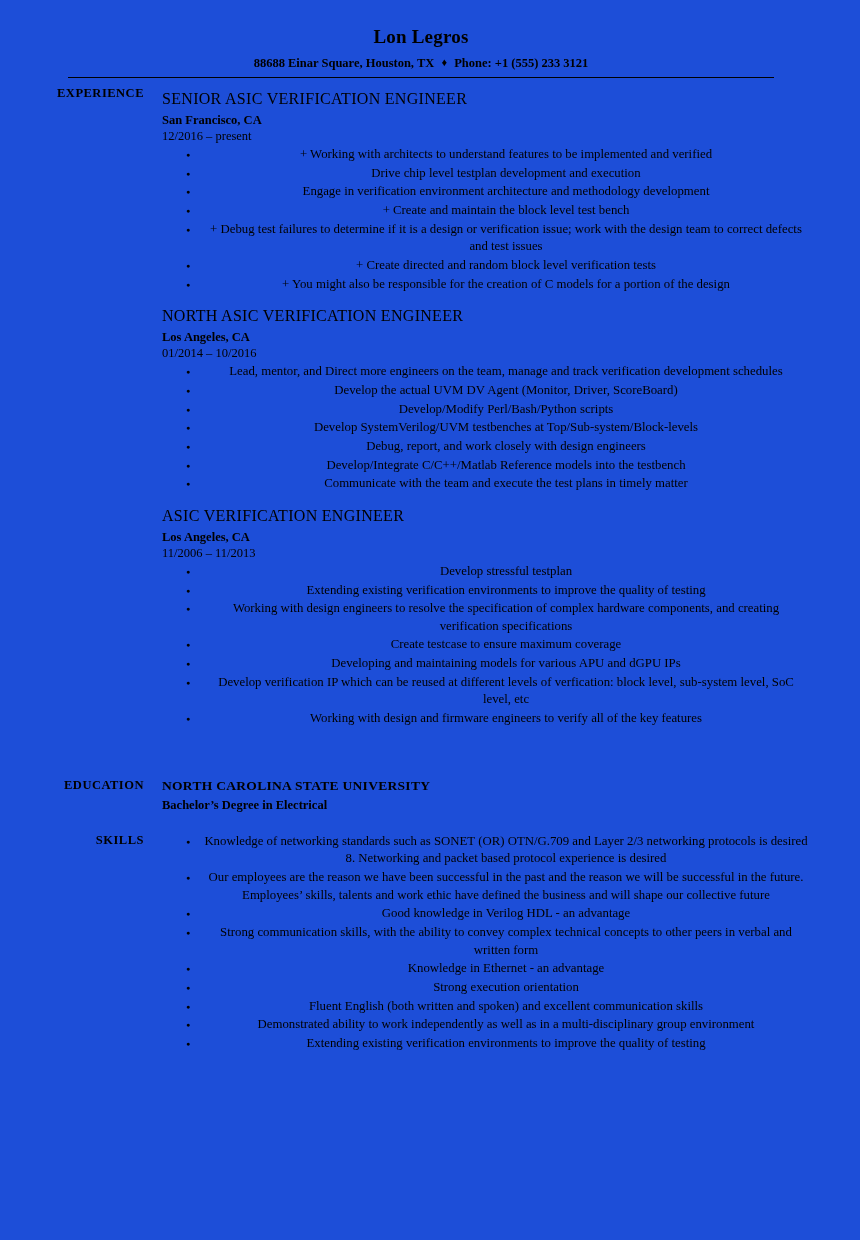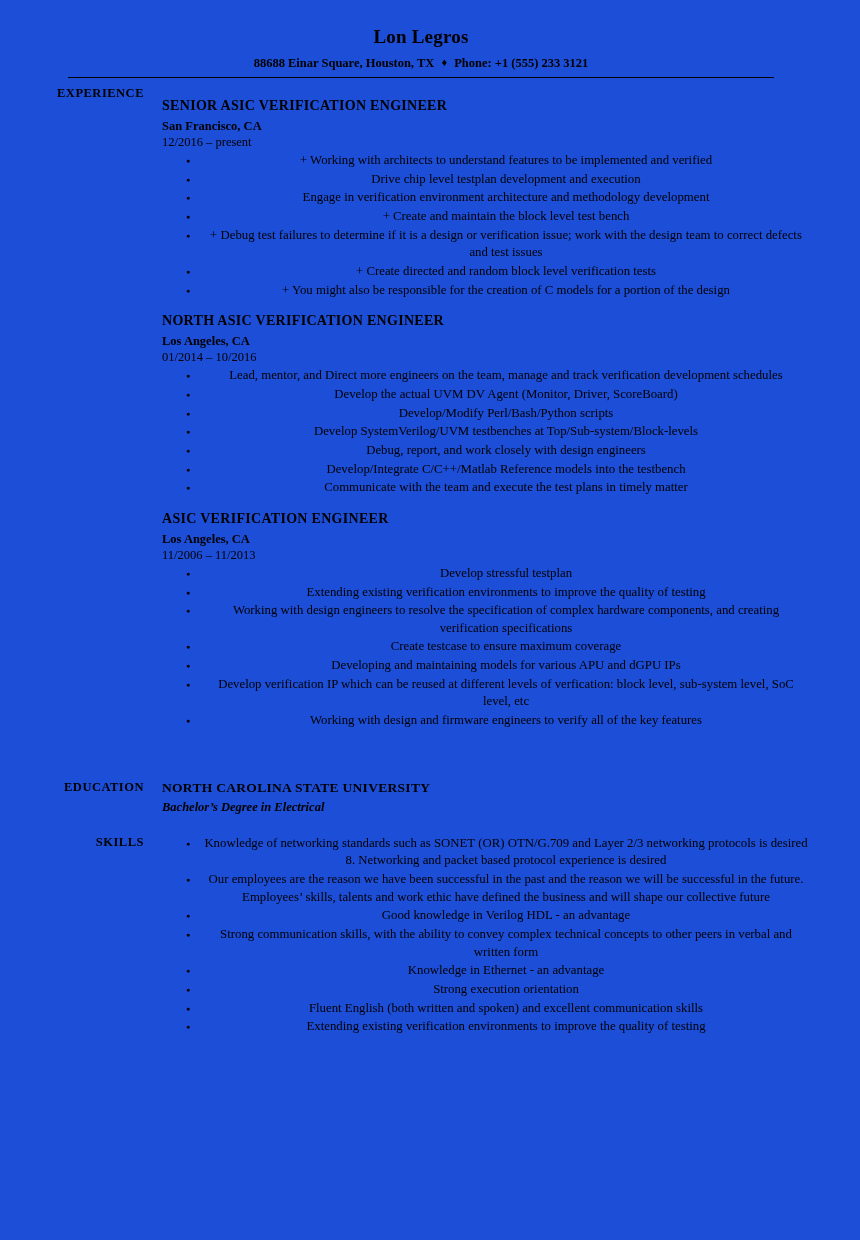--- a/index.html
+++ b/index.html
@@ -74,25 +74,25 @@
     color: #000;
   }
   .section-body {
     flex: 1 1 auto;
     min-width: 0;
   }
   .job {
     margin-bottom: 14px;
   }
   .job-title {
-    font-size: 14px;
-    font-weight: bold;
+    font-size: 16px;
+    font-weight: normal;
     letter-spacing: 0.3px;
     color: #000;
-    margin: 12px 0 5px 0;
+    margin: 4px 0 5px 0;
   }
   .job-location {
     font-size: 12.5px;
     font-weight: bold;
     color: #000;
     margin: 0 0 1px 0;
   }
   .job-dates {
     font-size: 12.5px;
     color: #000;
@@ -126,21 +126,20 @@
     font-weight: bold;
     letter-spacing: 0.3px;
     margin: 0 0 4px 0;
     color: #000;
   }
   .edu-degree {
     font-size: 12.5px;
     font-weight: bold;
     color: #000;
     margin: 0;
-    font-style: italic;
   }
   .spacer-exp { height: 8px; }
   .spacer-edu { height: 36px; }
   .spacer-skills { height: 20px; }
 </style>
 </head>
 <body>
 
 <div class="page">
   <div class="sheet">
@@ -228,20 +227,21 @@
         <div class="section-label">SKILLS</div>
         <div class="section-body">
           <ul class="bullets">
             <li>Knowledge of networking standards such as SONET (OR) OTN/G.709 and Layer 2/3 networking protocols is desired 8. Networking and packet based protocol experience is desired</li>
             <li>Our employees are the reason we have been successful in the past and the reason we will be successful in the future. Employees’ skills, talents and work ethic have defined the business and will shape our collective future</li>
             <li>Good knowledge in Verilog HDL - an advantage</li>
             <li>Strong communication skills, with the ability to convey complex technical concepts to other peers in verbal and written form</li>
             <li>Knowledge in Ethernet - an advantage</li>
             <li>Strong execution orientation</li>
             <li>Fluent English (both written and spoken) and excellent communication skills</li>
+            <li>Demonstrated ability to work independently as well as in a multi-disciplinary group environment</li>
             <li>Extending existing verification environments to improve the quality of testing</li>
           </ul>
         </div>
       </div>
 
     </div>
   </div>
 </div>
 
 </body></html>

